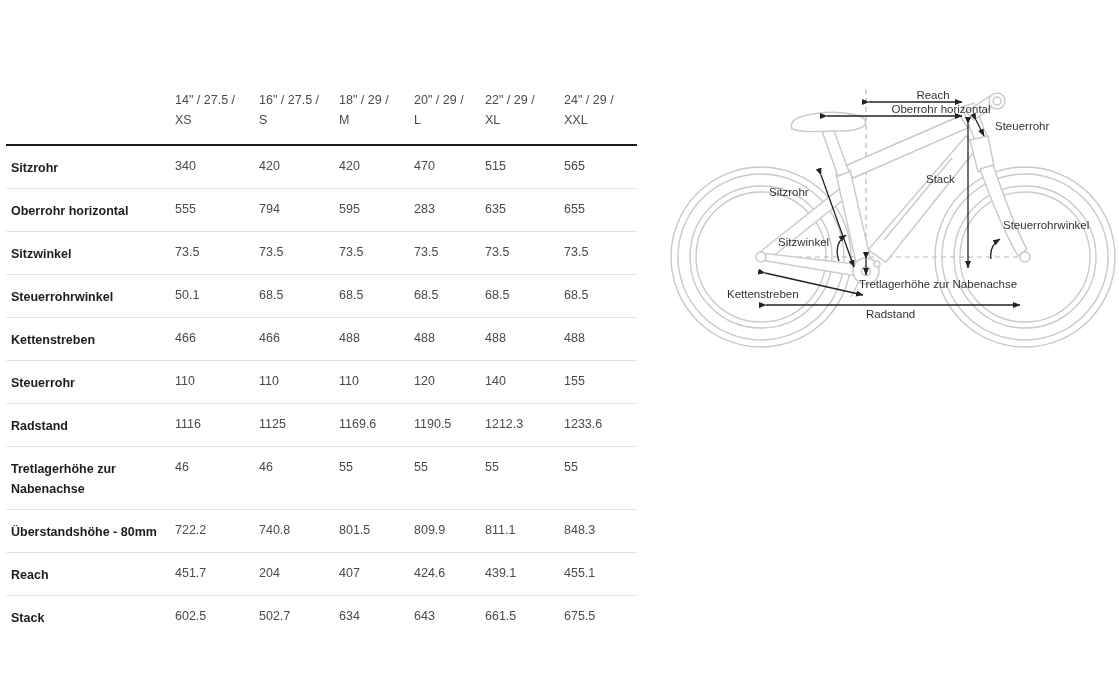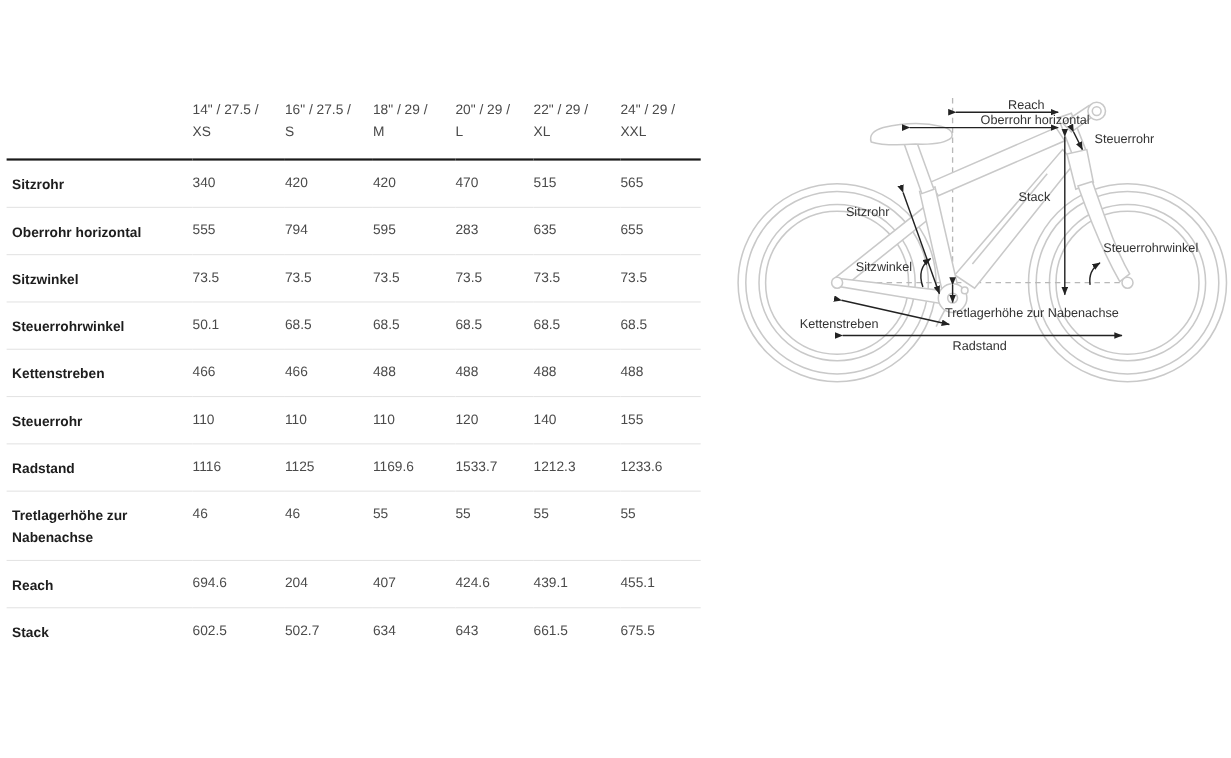--- a/index.html
+++ b/index.html
@@ -125,36 +125,45 @@
           <td>110</td>
           <td>120</td>
           <td>140</td>
           <td>155</td>
         </tr>
         <tr>
           <th>Radstand</th>
           <td>1116</td>
           <td>1125</td>
           <td>1169.6</td>
-          <td>1533.7</td>
+          <td>1190.5</td>
           <td>1212.3</td>
           <td>1233.6</td>
         </tr>
         <tr>
           <th>Tretlagerhöhe zur Nabenachse</th>
           <td>46</td>
           <td>46</td>
           <td>55</td>
           <td>55</td>
           <td>55</td>
           <td>55</td>
         </tr>
         <tr>
+          <th>Überstandshöhe - 80mm</th>
+          <td>722.2</td>
+          <td>740.8</td>
+          <td>801.5</td>
+          <td>809.9</td>
+          <td>811.1</td>
+          <td>848.3</td>
+        </tr>
+        <tr>
           <th>Reach</th>
-          <td>694.6</td>
+          <td>451.7</td>
           <td>204</td>
           <td>407</td>
           <td>424.6</td>
           <td>439.1</td>
           <td>455.1</td>
         </tr>
         <tr>
           <th>Stack</th>
           <td>602.5</td>
           <td>502.7</td>

